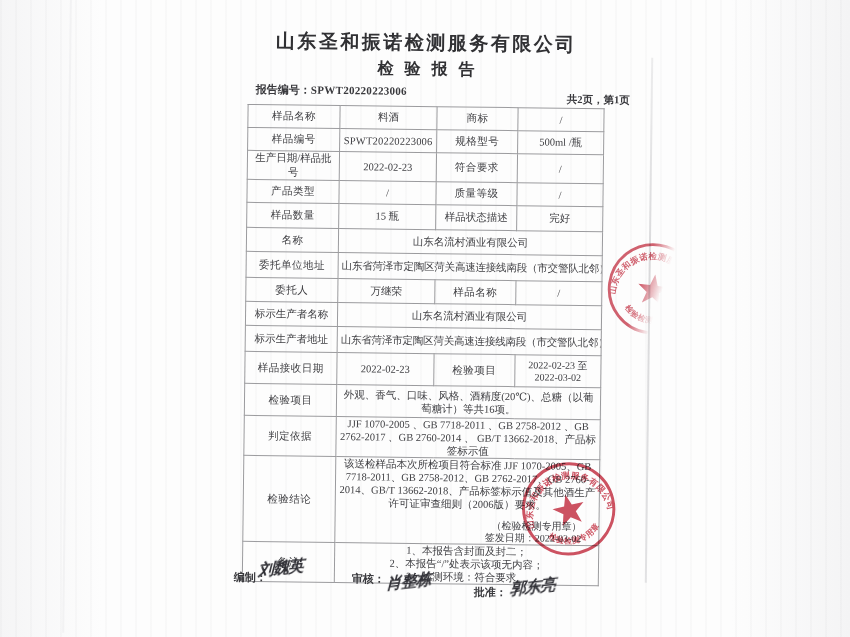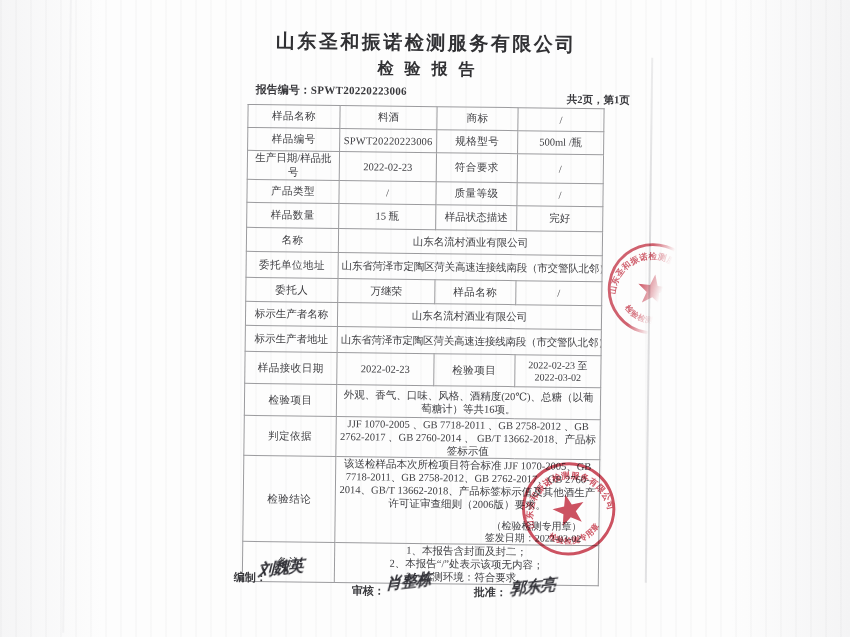--- a/index.html
+++ b/index.html
@@ -161,21 +161,21 @@
           <div class="remark-line">2、本报告“/”处表示该项无内容；</div>
           <div class="remark-line">3、检测环境：符合要求。</div>
         </td>
       </tr>
     </tbody>
       </table>
 
     <div class="footer">
       <span class="flabel" style="left:8px;top:8px">编制：</span>
       <span class="sig" style="left:32px;top:-4px">刘魏英</span>
-      <span class="flabel" style="left:126px;top:20px">审核：</span>
+      <span class="flabel" style="left:126px;top:8px">审核：</span>
       <span class="sig" style="left:160px;top:8px">肖整栋</span>
       <span class="flabel" style="left:248px;top:20px">批准：</span>
       <span class="sig" style="left:284px;top:12px">郭东亮</span>
     </div>
 
     <svg class="stamp stamp-main" viewBox="0 0 100 100">
       <defs>
         <path id="arcTop1" d="M 11 58 A 39 39 0 1 1 89 58" fill="none"></path>
         <path id="arcBot1" d="M 22 72 A 36 36 0 0 0 78 72" fill="none"></path>
       </defs>

